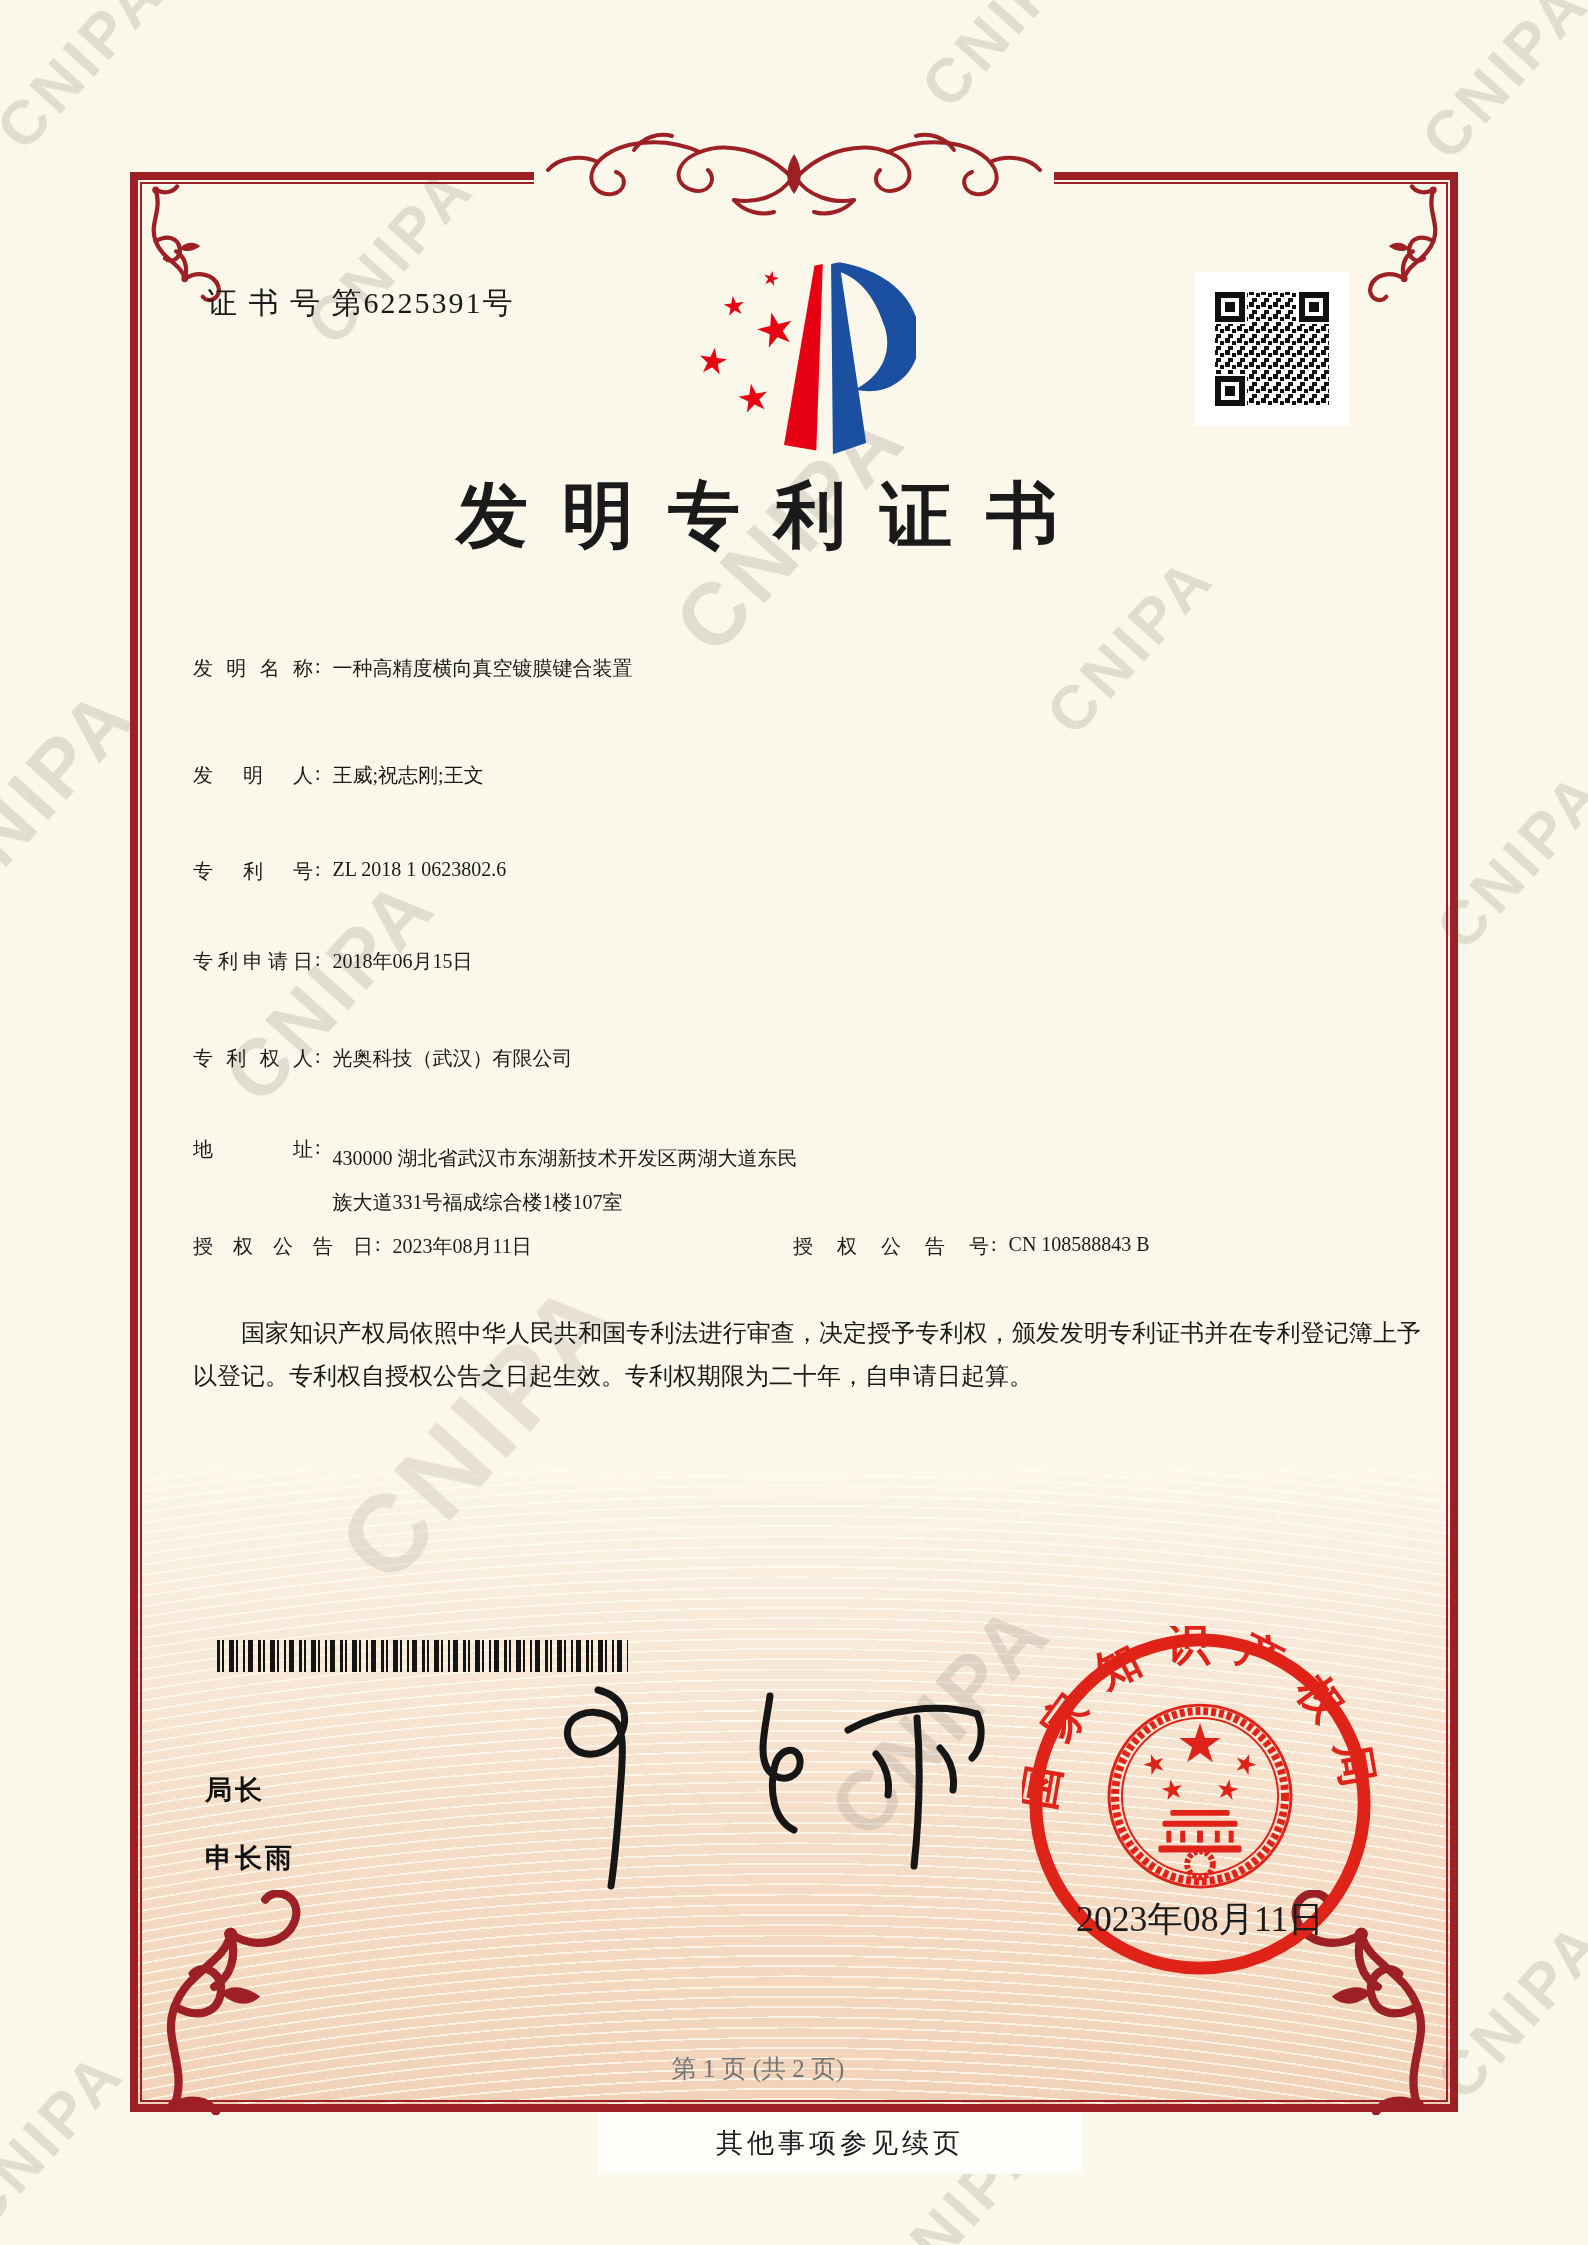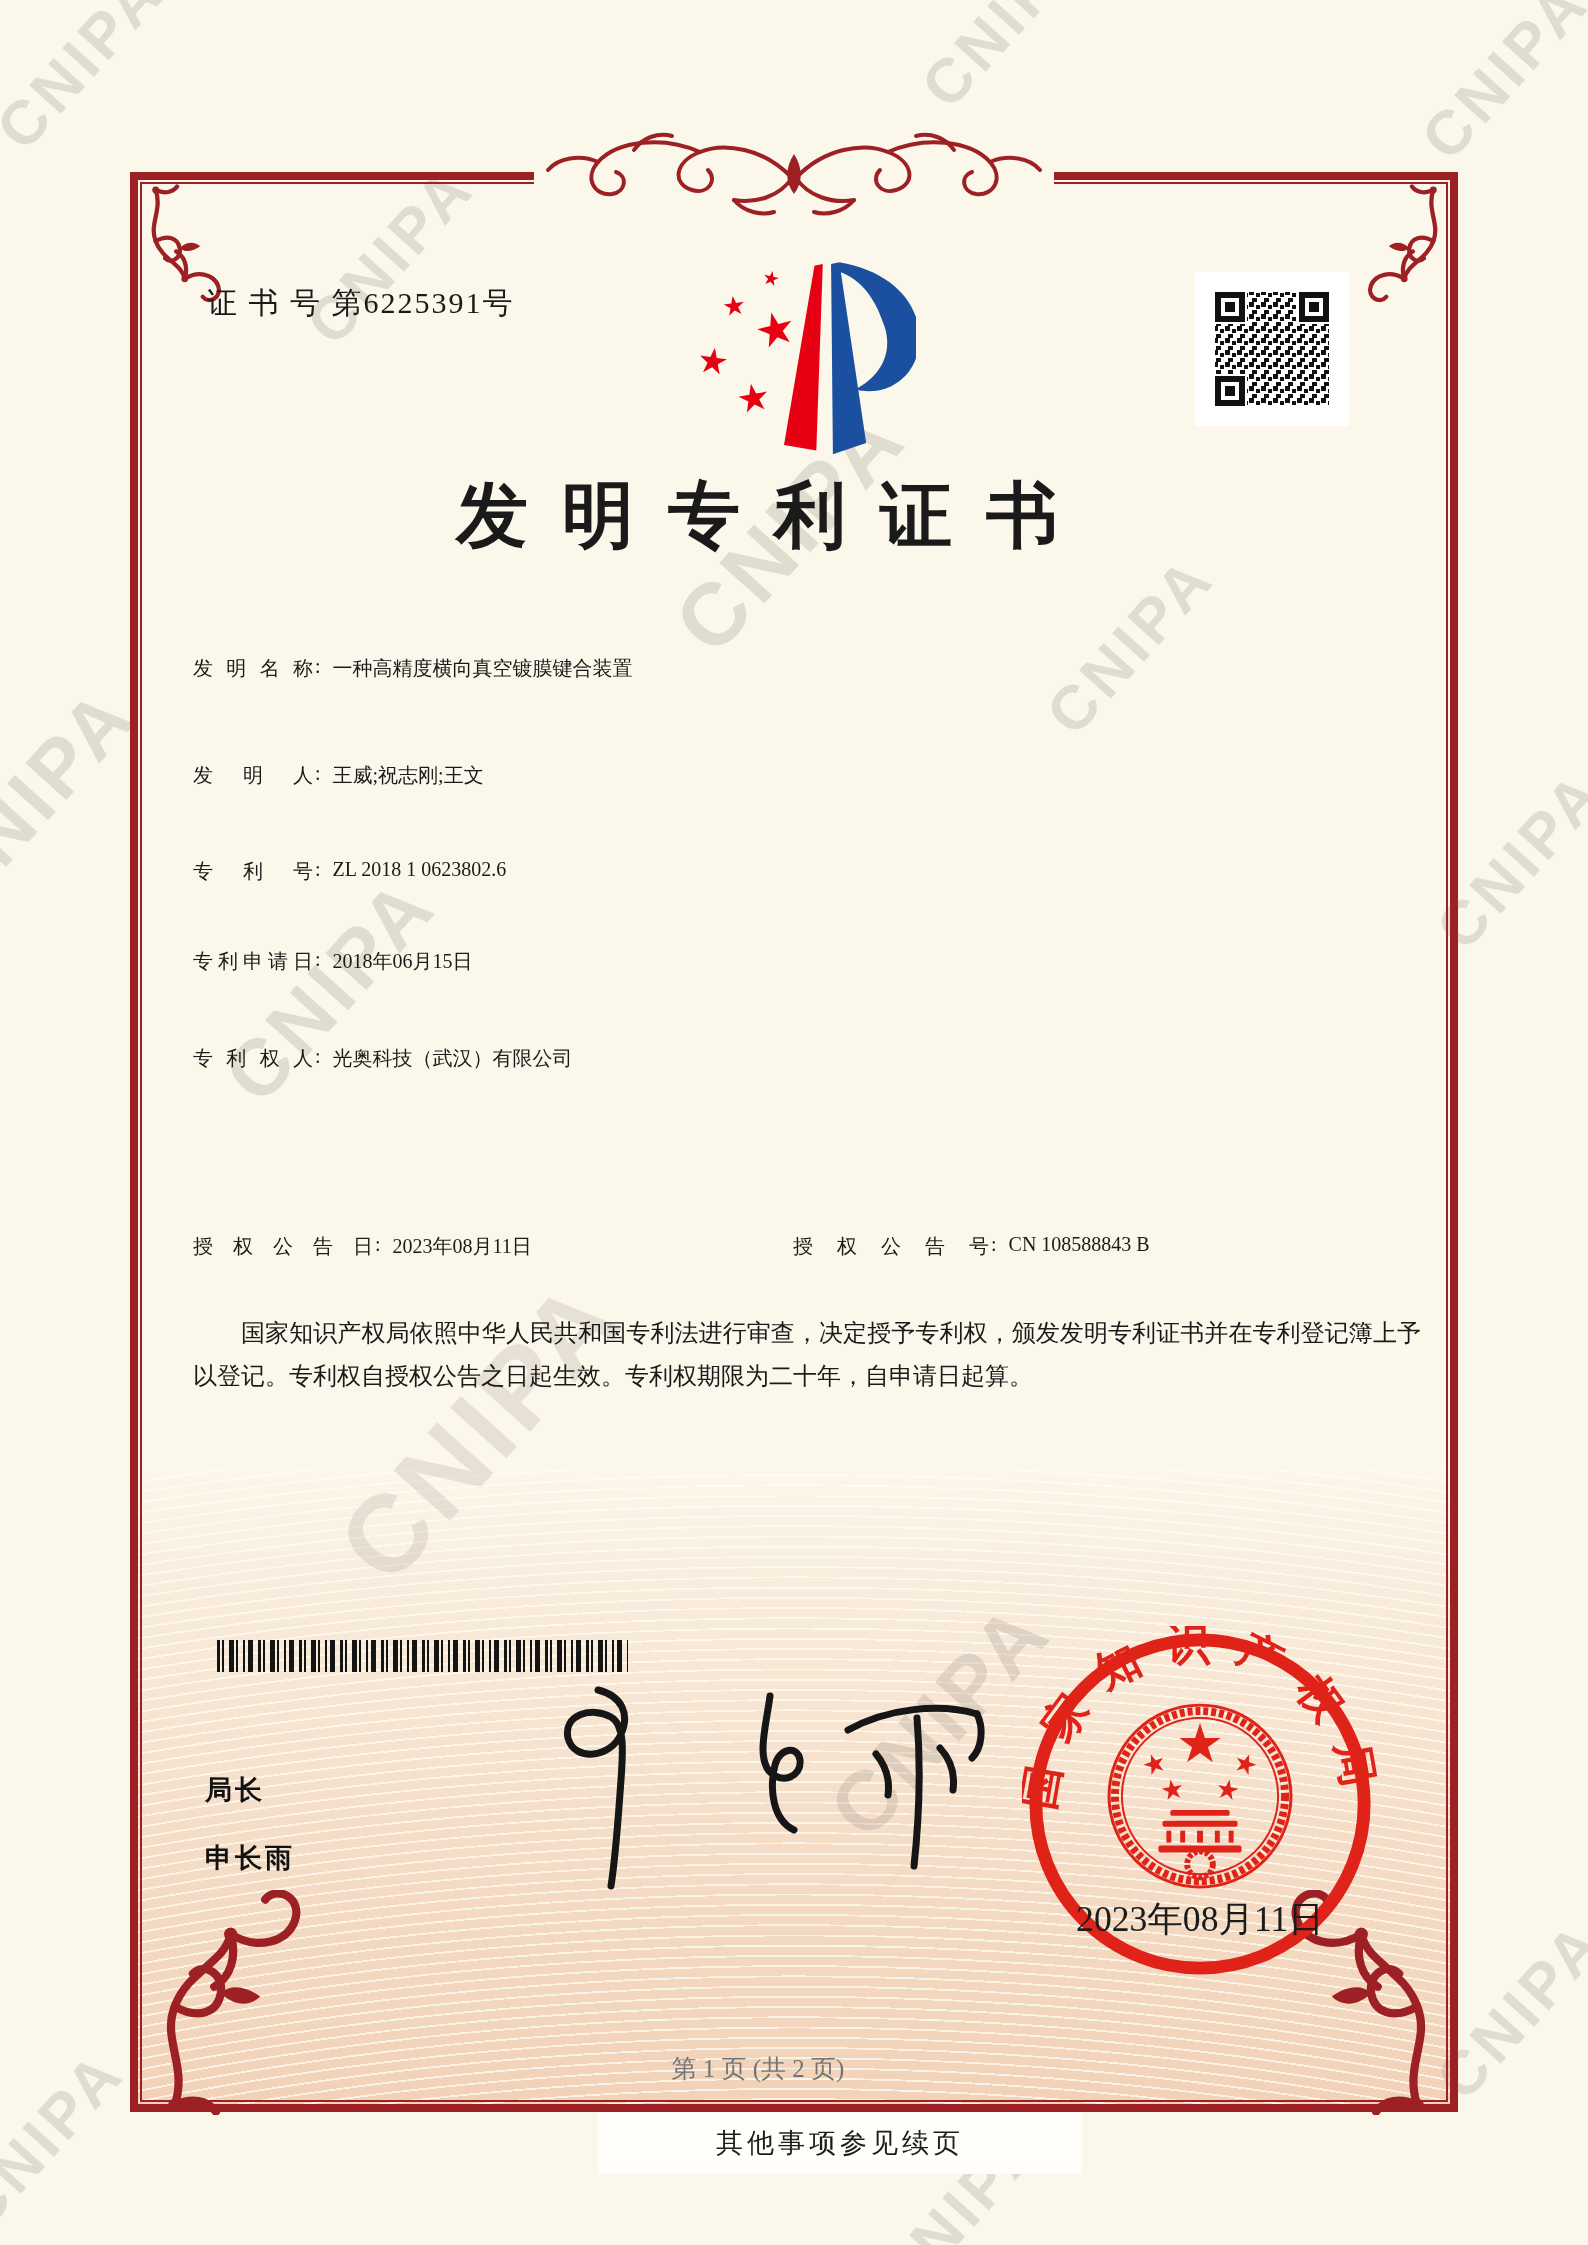--- a/index.html
+++ b/index.html
@@ -240,20 +240,24 @@
   </div>
   <div class="row" style="top:858px">
     <span class="flabel">专利号</span><span class="colon">:</span><span class="fvalue">ZL 2018 1 0623802.6</span>
   </div>
   <div class="row" style="top:948px">
     <span class="flabel">专利申请日</span><span class="colon">:</span><span class="fvalue">2018年06月15日</span>
   </div>
   <div class="row" style="top:1045px">
     <span class="flabel">专利权人</span><span class="colon">:</span><span class="fvalue">光奥科技（武汉）有限公司</span>
   </div>
+  <div class="row addr" style="top:1136px">
+    <span class="flabel">地址</span><span class="colon">:</span><span class="fvalue">430000 湖北省武汉市东湖新技术开发区两湖大道东民
+族大道331号福成综合楼1楼107室</span>
+  </div>
 
   <div class="row" style="top:1233px">
     <span class="glabel">授权公告日</span><span class="colon">:</span><span class="fvalue">2023年08月11日</span>
   </div>
   <div class="row" style="left:793px;top:1233px">
     <span class="glabel2">授权公告号</span><span class="colon">:</span><span class="fvalue">CN 108588843 B</span>
   </div>
 
   <div class="para" style="top:1312px">国家知识产权局依照中华人民共和国专利法进行审查，决定授予专利权，颁发发明专利证书并在专利登记簿上予以登记。专利权自授权公告之日起生效。专利权期限为二十年，自申请日起算。</div>
 

